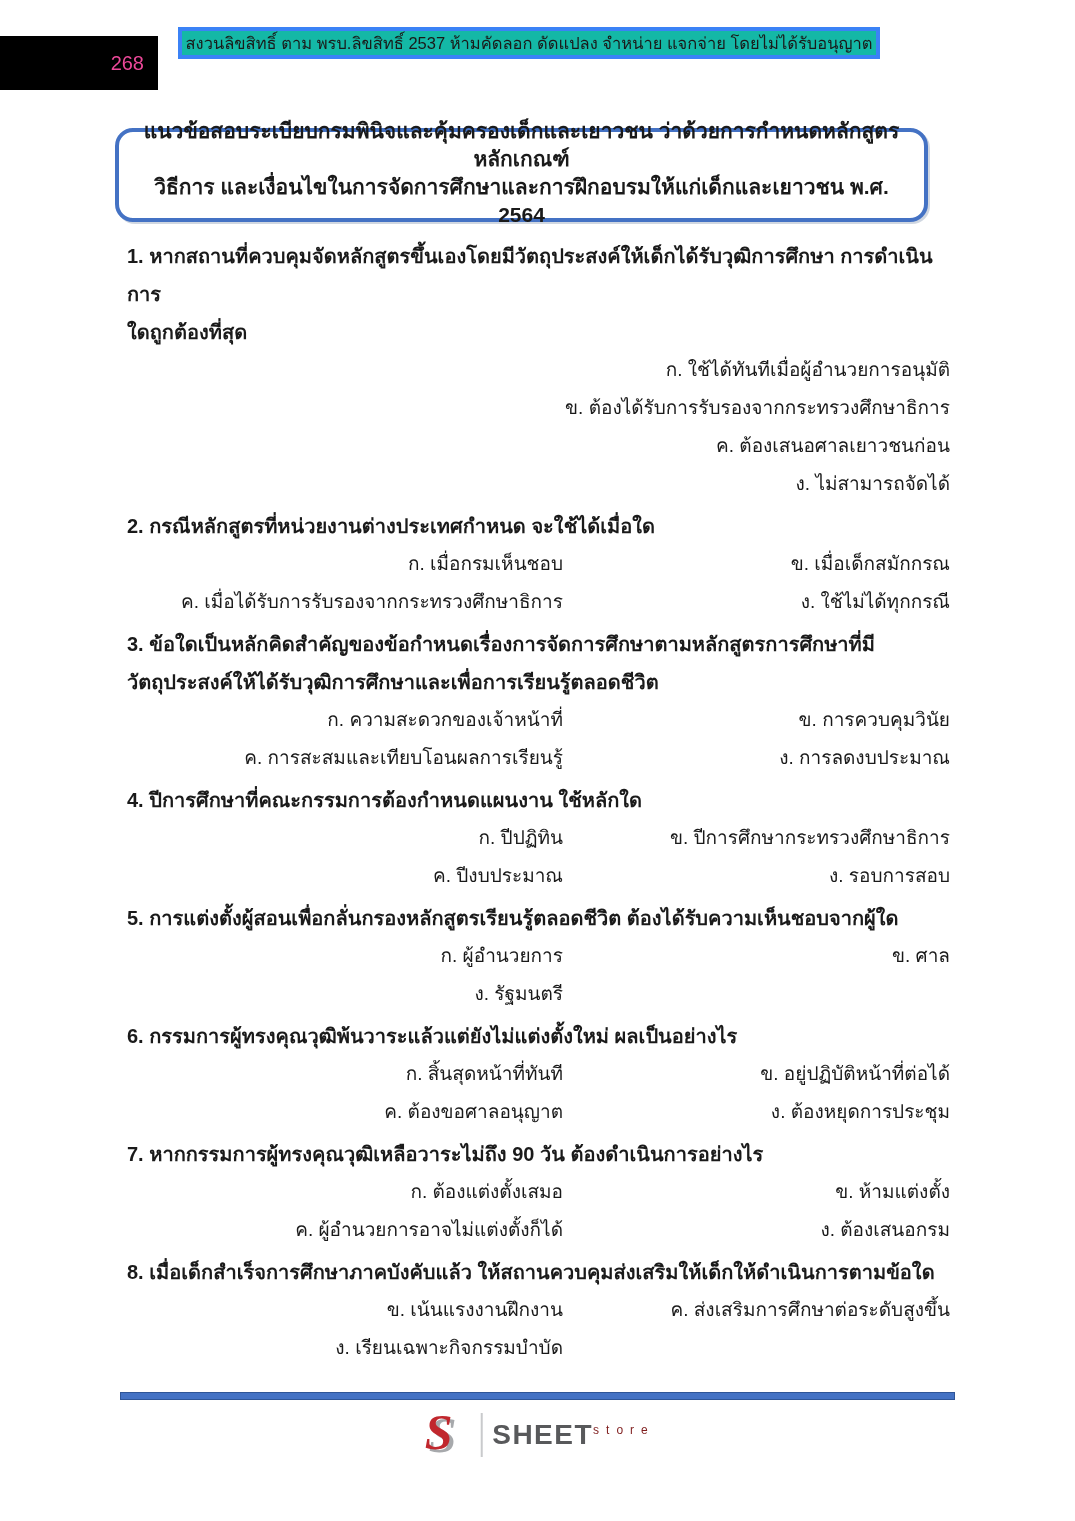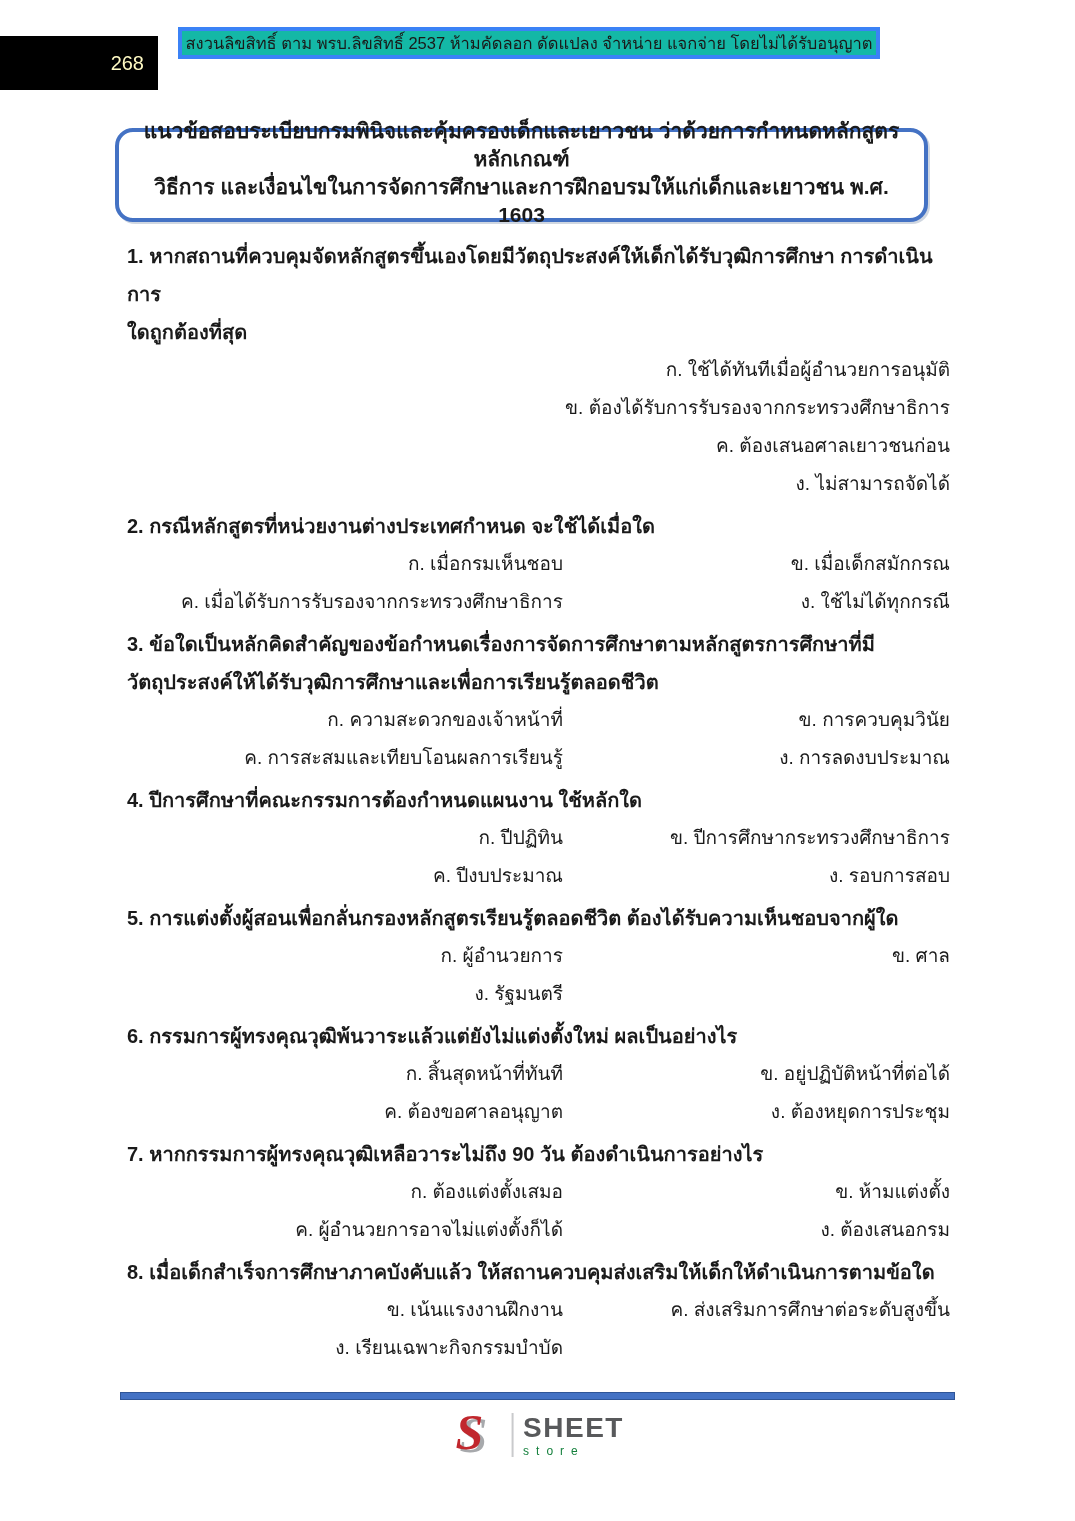--- a/index.html
+++ b/index.html
@@ -10,21 +10,21 @@
     font-family: "Liberation Sans", "DejaVu Sans", sans-serif;
     color: #1a1a1a;
     overflow: hidden;
   }
 
   
   .page-num-box {
     position: absolute; left: 0; top: 36px;
     width: 158px; height: 54px;
     background: #000000;
-    color: #fef9c3;
+    color: #ec4899;
     display: flex; align-items: center; justify-content: flex-end;
     padding-right: 14px;
     font-size: 20px;
   }
   .copyright-box {
     position: absolute; left: 178px; top: 27px;
     width: 702px; height: 32px;
     border: 4px solid #3b82f6;
     display: flex; align-items: center; justify-content: center;
     font-size: 16.5px;
@@ -72,42 +72,42 @@
     background: #4472C4;
     border: 1px solid #2F5597;
   }
   .footer-logo {
     position: absolute; top: 1408px; left: 50%;
     transform: translateX(-50%);
     display: flex; align-items: center; gap: 10px;
   }
   .logo-emblem { width: 50px; height: 54px; display: block; }
   .logo-divider { width: 2px; height: 44px; background: #c9cacc; }
-  .logo-textcol { display: flex; flex-direction: column; line-height: 1; }
+  .logo-textcol { display: flex; flex-direction: row; line-height: 1; }
   .logo-brand {
     font-size: 28px; font-weight: bold; color: #58595B;
     letter-spacing: 1.5px;
   }
   .logo-sub {
-    font-size: 12px; color: #15803d; letter-spacing: 7px; margin-top: 3px;
+    font-size: 12px; color: #7f1d1d; letter-spacing: 7px; margin-top: 3px;
   }
 </style>
 </head>
 <body>
 
 <div class="page-num-box">
   <span>268</span>
 </div>
 <div class="copyright-box">
   <span>สงวนลิขสิทธิ์ ตาม พรบ.ลิขสิทธิ์ 2537 ห้ามคัดลอก ดัดแปลง จำหน่าย แจกจ่าย โดยไม่ได้รับอนุญาต</span>
 </div>
 
 <div class="title-box">
   <p>แนวข้อสอบระเบียบกรมพินิจและคุ้มครองเด็กและเยาวชน ว่าด้วยการกำหนดหลักสูตร หลักเกณฑ์</p>
-  <p>วิธีการ และเงื่อนไขในการจัดการศึกษาและการฝึกอบรมให้แก่เด็กและเยาวชน พ.ศ. 1603</p>
+  <p>วิธีการ และเงื่อนไขในการจัดการศึกษาและการฝึกอบรมให้แก่เด็กและเยาวชน พ.ศ. 2564</p>
 </div>
 
 <div class="content">
 
   <section class="question">
     <p class="q-text">1. หากสถานที่ควบคุมจัดหลักสูตรขึ้นเองโดยมีวัตถุประสงค์ให้เด็กได้รับวุฒิการศึกษา การดำเนินการ</p>
     <p class="q-text">ใดถูกต้องที่สุด</p>
     <div class="options one-col">
       <span class="opt">ก. ใช้ได้ทันทีเมื่อผู้อำนวยการอนุมัติ</span>
       <span class="opt">ข. ต้องได้รับการรับรองจากกระทรวงศึกษาธิการ</span>

